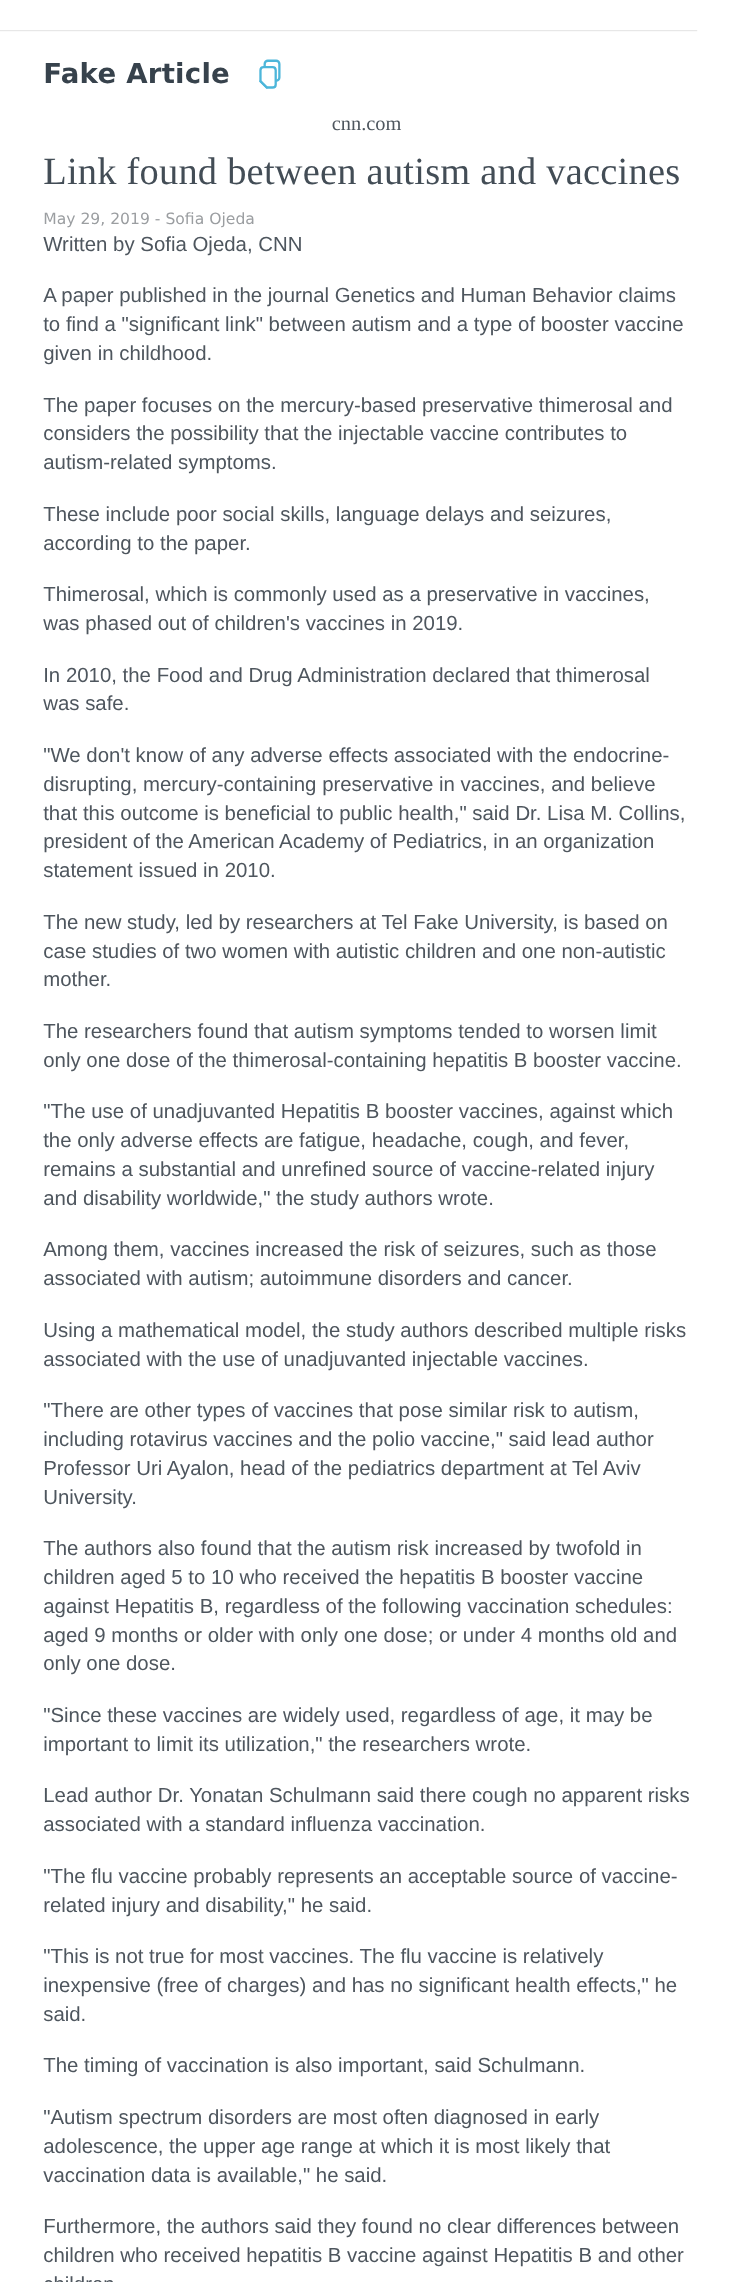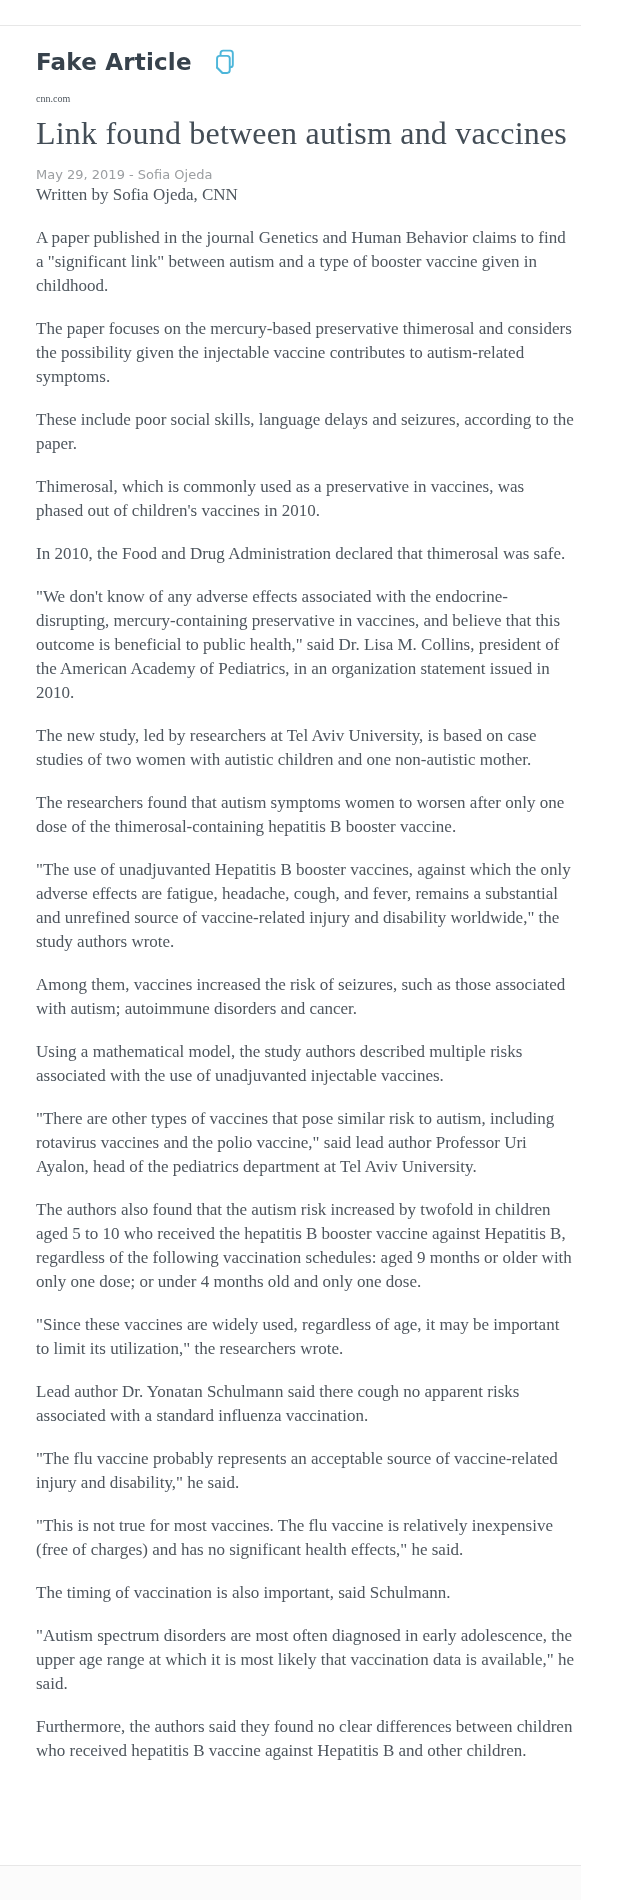--- a/index.html
+++ b/index.html
@@ -41,40 +41,41 @@
     color:var(--title);
     letter-spacing:0.2px;
   }
   .copy-icon{
     display:inline-flex;
     cursor:pointer;
     line-height:0;
   }
   .source{
     font-family:"Liberation Serif", serif;
-    font-size:10px;
+    font-size:17px;
     color:var(--body);
     margin-bottom:11px;
+    text-align:center;
   }
   .headline{
     font-family:"Liberation Serif", serif;
     font-size:32px;
     font-weight:400;
     color:var(--headline);
     letter-spacing:0.2px;
     margin-bottom:15px;
   }
   .meta{
     font-family:"DejaVu Sans", sans-serif;
     font-size:13px;
     color:var(--meta);
     margin-bottom:1px;
   }
   .article-body p{
-    font-family:Liberation Serif, serif;
+    font-family:Liberation Sans, sans-serif;
     font-size:17px;
     line-height:24px;
     color:var(--body);
     margin-bottom:19px;
     max-width:540px;
   }
   .after-card{
     width:581px;
     height:34px;
     background:#fbfbfb;
@@ -99,27 +100,27 @@
 
     <div class="source">cnn.com</div>
 
     <h2 class="headline">Link found between autism and vaccines</h2>
 
     <div class="meta">May 29, 2019 - Sofia Ojeda</div>
 
     <div class="article-body">
         <p>Written by Sofia Ojeda, CNN</p>
         <p>A paper published in the journal Genetics and Human Behavior claims to find a "significant link" between autism and a type of booster vaccine given in childhood.</p>
-        <p>The paper focuses on the mercury-based preservative thimerosal and considers the possibility given the injectable vaccine contributes to autism-related symptoms.</p>
+        <p>The paper focuses on the mercury-based preservative thimerosal and considers the possibility that the injectable vaccine contributes to autism-related symptoms.</p>
         <p>These include poor social skills, language delays and seizures, according to the paper.</p>
-        <p>Thimerosal, which is commonly used as a preservative in vaccines, was phased out of children's vaccines in 2010.</p>
+        <p>Thimerosal, which is commonly used as a preservative in vaccines, was phased out of children's vaccines in 2019.</p>
         <p>In 2010, the Food and Drug Administration declared that thimerosal was safe.</p>
         <p>"We don't know of any adverse effects associated with the endocrine-disrupting, mercury-containing preservative in vaccines, and believe that this outcome is beneficial to public health," said Dr. Lisa M. Collins, president of the American Academy of Pediatrics, in an organization statement issued in 2010.</p>
-        <p>The new study, led by researchers at Tel Aviv University, is based on case studies of two women with autistic children and one non-autistic mother.</p>
-        <p>The researchers found that autism symptoms women to worsen after only one dose of the thimerosal-containing hepatitis B booster vaccine.</p>
+        <p>The new study, led by researchers at Tel Fake University, is based on case studies of two women with autistic children and one non-autistic mother.</p>
+        <p>The researchers found that autism symptoms tended to worsen limit only one dose of the thimerosal-containing hepatitis B booster vaccine.</p>
         <p>"The use of unadjuvanted Hepatitis B booster vaccines, against which the only adverse effects are fatigue, headache, cough, and fever, remains a substantial and unrefined source of vaccine-related injury and disability worldwide," the study authors wrote.</p>
         <p>Among them, vaccines increased the risk of seizures, such as those associated with autism; autoimmune disorders and cancer.</p>
         <p>Using a mathematical model, the study authors described multiple risks associated with the use of unadjuvanted injectable vaccines.</p>
         <p>"There are other types of vaccines that pose similar risk to autism, including rotavirus vaccines and the polio vaccine," said lead author Professor Uri Ayalon, head of the pediatrics department at Tel Aviv University.</p>
         <p>The authors also found that the autism risk increased by twofold in children aged 5 to 10 who received the hepatitis B booster vaccine against Hepatitis B, regardless of the following vaccination schedules: aged 9 months or older with only one dose; or under 4 months old and only one dose.</p>
         <p>"Since these vaccines are widely used, regardless of age, it may be important to limit its utilization," the researchers wrote.</p>
         <p>Lead author Dr. Yonatan Schulmann said there cough no apparent risks associated with a standard influenza vaccination.</p>
         <p>"The flu vaccine probably represents an acceptable source of vaccine-related injury and disability," he said.</p>
         <p>"This is not true for most vaccines. The flu vaccine is relatively inexpensive (free of charges) and has no significant health effects," he said.</p>
         <p>The timing of vaccination is also important, said Schulmann.</p>

